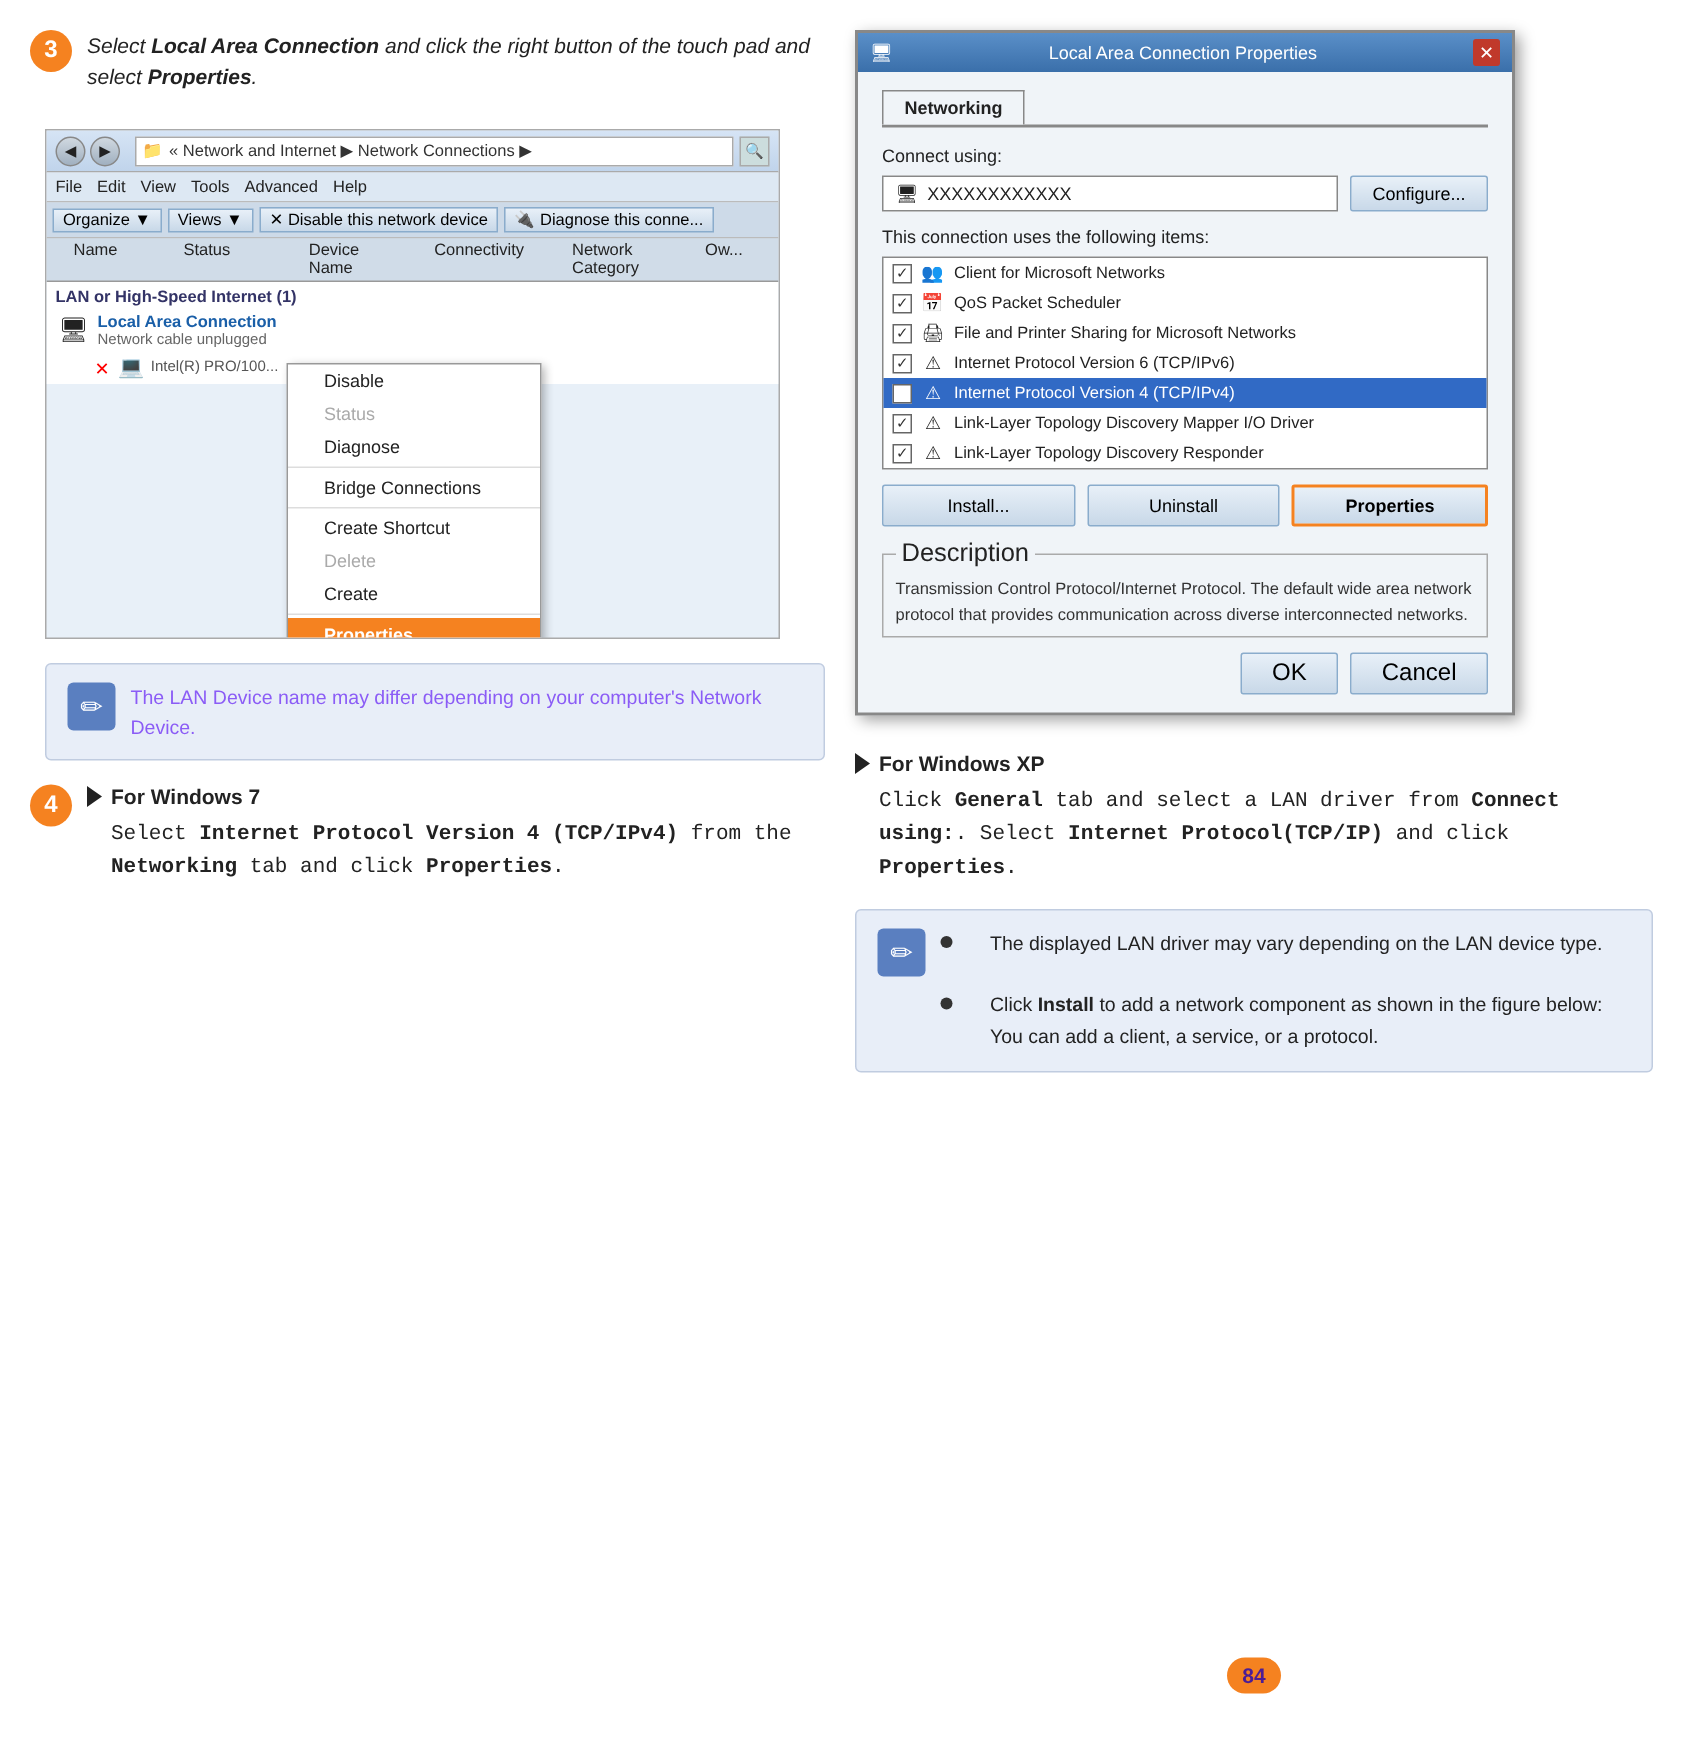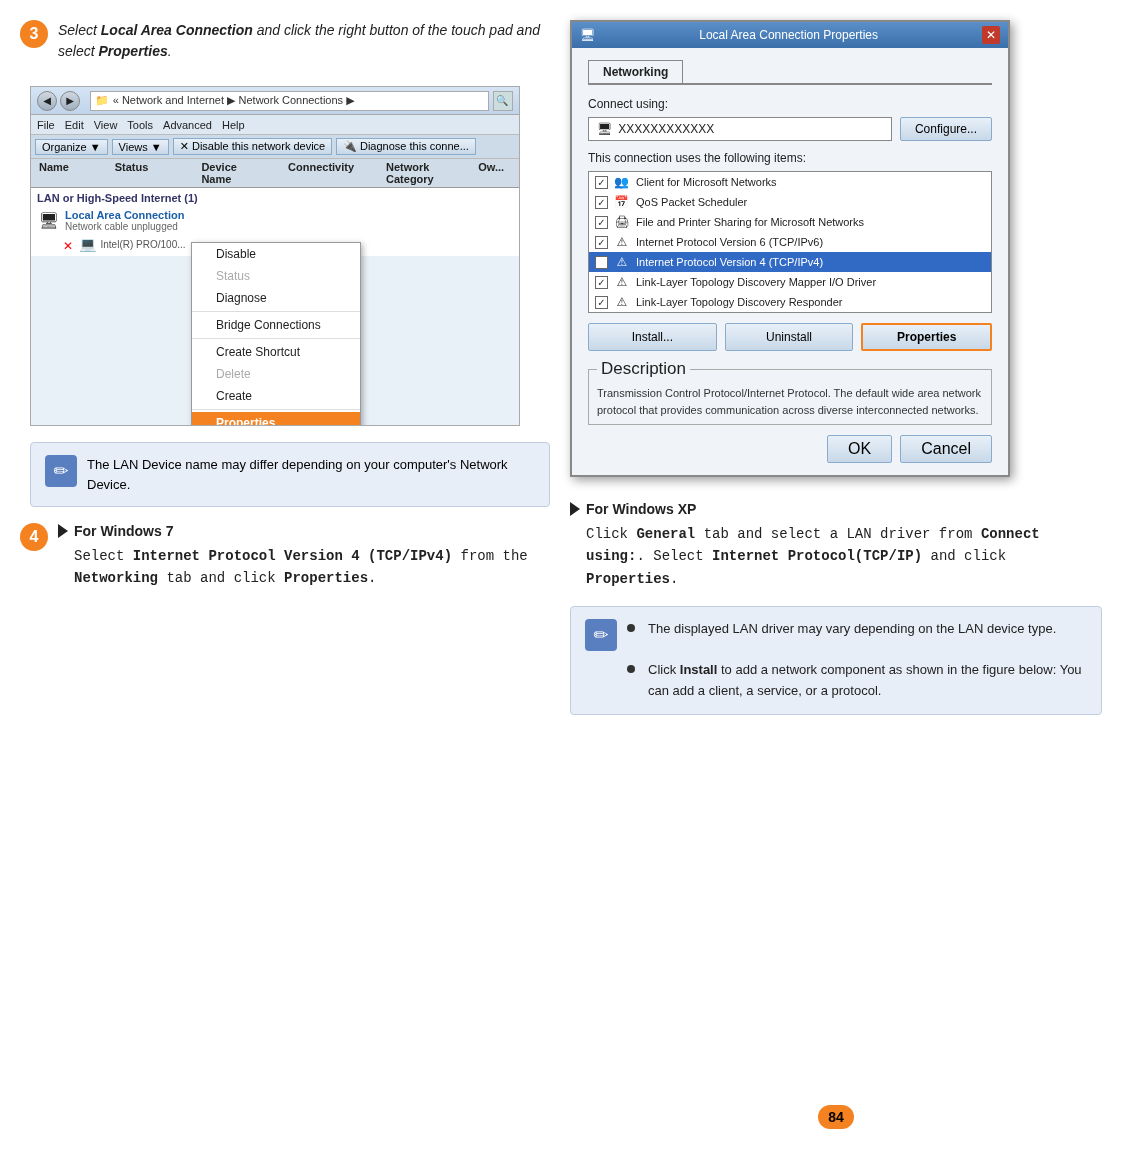--- a/index.html
+++ b/index.html
@@ -130,23 +130,23 @@
       padding: 1px 6px;
       font-size: 11px;
       cursor: pointer;
       white-space: nowrap;
     }
 
     
     .nc-table-header {
       background: #d0dce8;
       display: flex;
-      padding: 2px 8px;
+      padding: 2px 18px;
       font-size: 11px;
-      font-weight: bold;
+      font-weight: normal;
       border-bottom: 1px solid #999;
       gap: 32px;
     }
 
     .nc-table-header .col-name { width: 80px; }
     .nc-table-header .col-status { width: 100px; }
     .nc-table-header .col-device { width: 100px; }
     .nc-table-header .col-connectivity { width: 90px; }
     .nc-table-header .col-netcat { width: 110px; }
     .nc-table-header .col-owner { width: 60px; }
@@ -267,21 +267,21 @@
       align-items: center;
       justify-content: center;
       flex-shrink: 0;
       color: #fff;
       font-size: 18px;
     }
 
     .note-text {
       font-size: 13px;
       line-height: 1.5;
-      color: #000000;
+      color: #8b5cf6;
     }
 
     
     .step4-container {
       display: flex;
       align-items: flex-start;
       gap: 10px;
     }
 
     .step4-content {
@@ -529,21 +529,21 @@
     .note-bullets {
       list-style: none;
       padding: 0;
     }
 
     .note-bullets li {
       font-size: 13px;
       line-height: 1.6;
       display: flex;
       align-items: flex-start;
-      gap: 13px;
+      gap: 25px;
     }
 
     .bullet-circle {
       width: 8px;
       height: 8px;
       border-radius: 50%;
       background: #333;
       flex-shrink: 0;
       margin-top: 5px;
     }
@@ -555,21 +555,21 @@
       padding: 10px 0;
     }
 
     .page-num-circle {
       display: inline-flex;
       align-items: center;
       justify-content: center;
       width: 36px;
       height: 24px;
       background: #f58220;
-      color: #000000;
+      color: #4c1d95;
       font-size: 14px;
       font-weight: bold;
       border-radius: 12px;
     }
 
     .x-mark {
       color: red;
       font-size: 12px;
       position: absolute;
       bottom: -2px;

